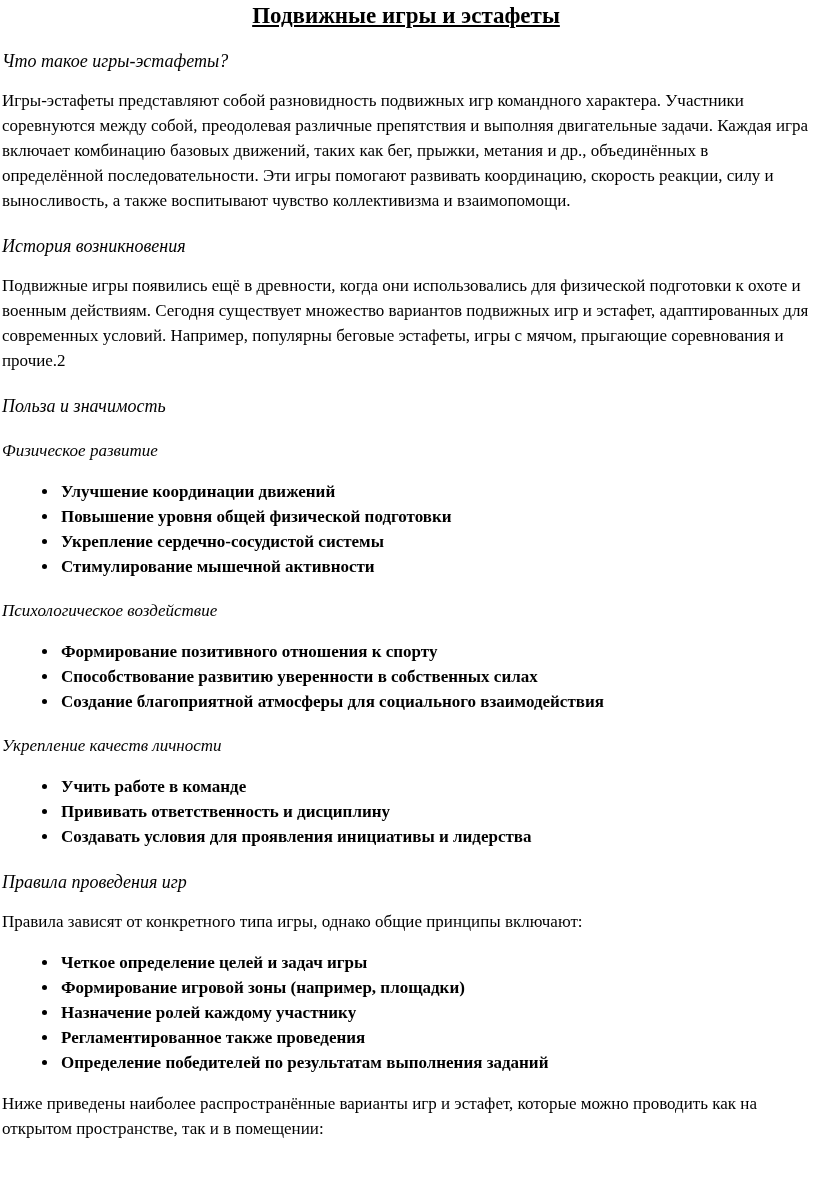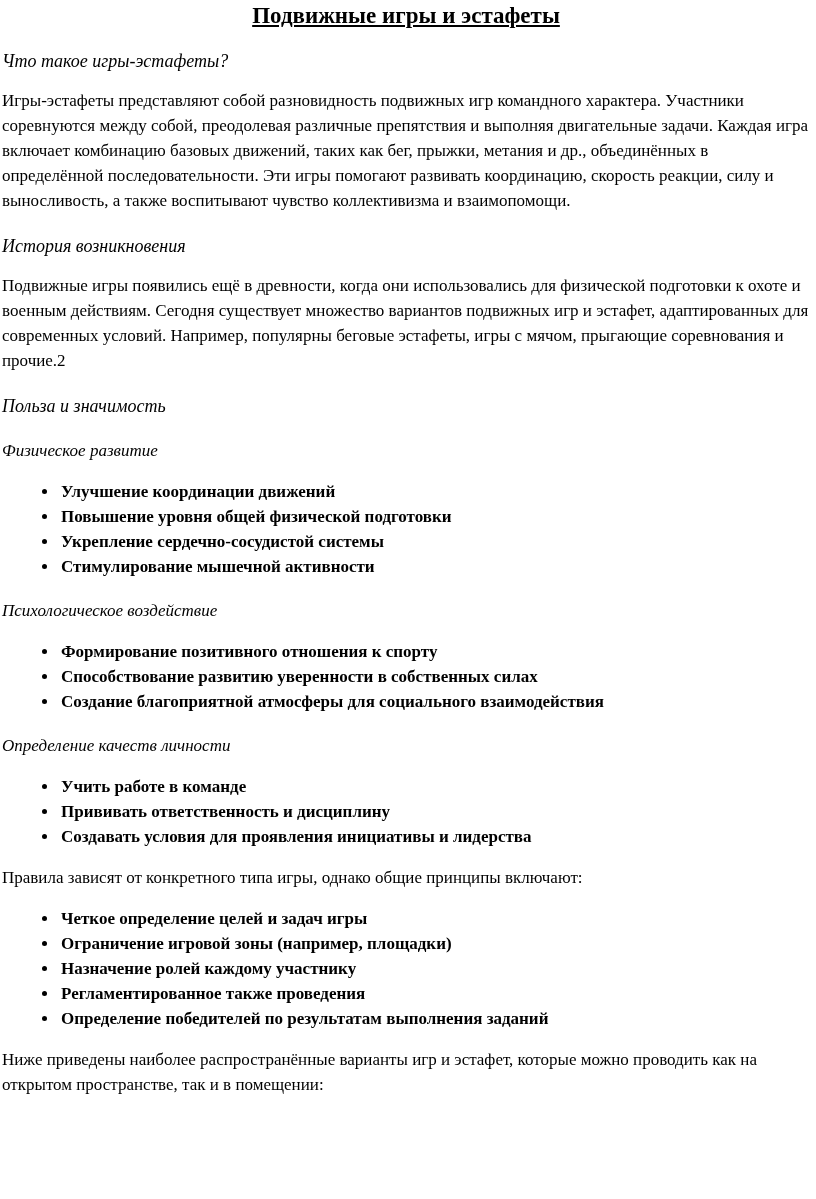--- a/index.html
+++ b/index.html
@@ -77,31 +77,32 @@
     <li>Стимулирование мышечной активности</li>
   </ul>
 
   <div class="h-italic">Психологическое воздействие</div>
   <ul>
     <li>Формирование позитивного отношения к спорту</li>
     <li>Способствование развитию уверенности в собственных силах</li>
     <li>Создание благоприятной атмосферы для социального взаимодействия</li>
   </ul>
 
-  <div class="h-italic">Определение качеств личности</div>
+  <div class="h-italic">Укрепление качеств личности</div>
   <ul>
     <li>Учить работе в команде</li>
     <li>Прививать ответственность и дисциплину</li>
     <li>Создавать условия для проявления инициативы и лидерства</li>
   </ul>
 
+  <div class="h-bold-italic">Правила проведения игр</div>
   <p>Правила зависят от конкретного типа игры, однако общие принципы включают:</p>
   <ul>
     <li>Четкое определение целей и задач игры</li>
-    <li>Ограничение игровой зоны (например, площадки)</li>
+    <li>Формирование игровой зоны (например, площадки)</li>
     <li>Назначение ролей каждому участнику</li>
     <li>Регламентированное также проведения</li>
     <li>Определение победителей по результатам выполнения заданий</li>
   </ul>
 
   <p>Ниже приведены наиболее распространённые варианты игр и эстафет, которые можно проводить как на открытом пространстве, так и в помещении:</p>
 
 </div>
 
 </body></html>

